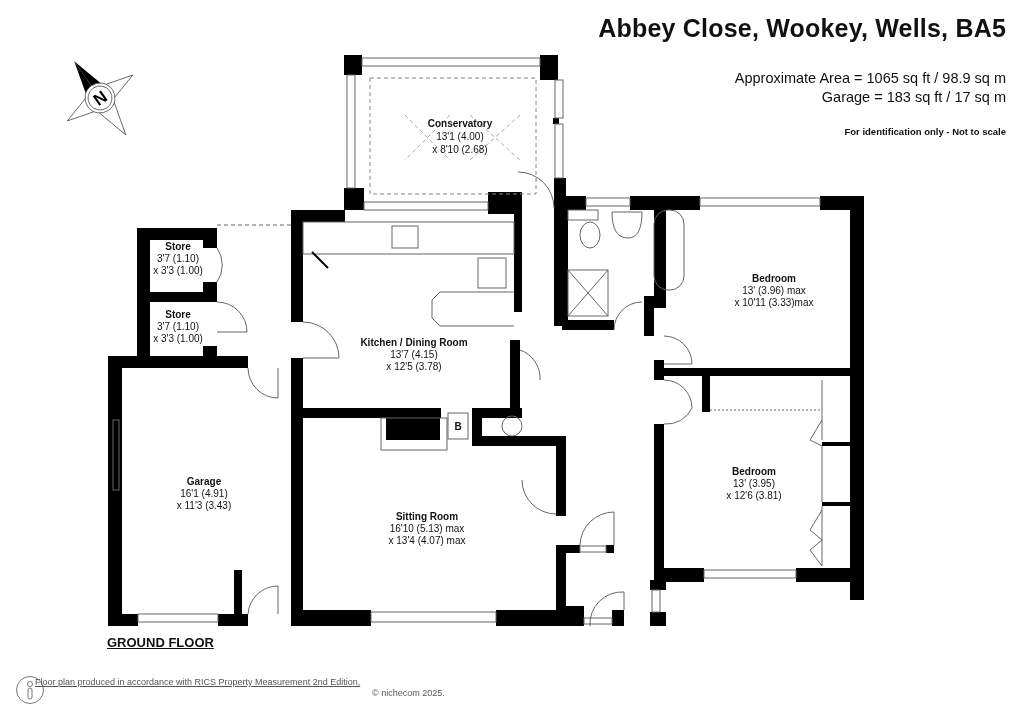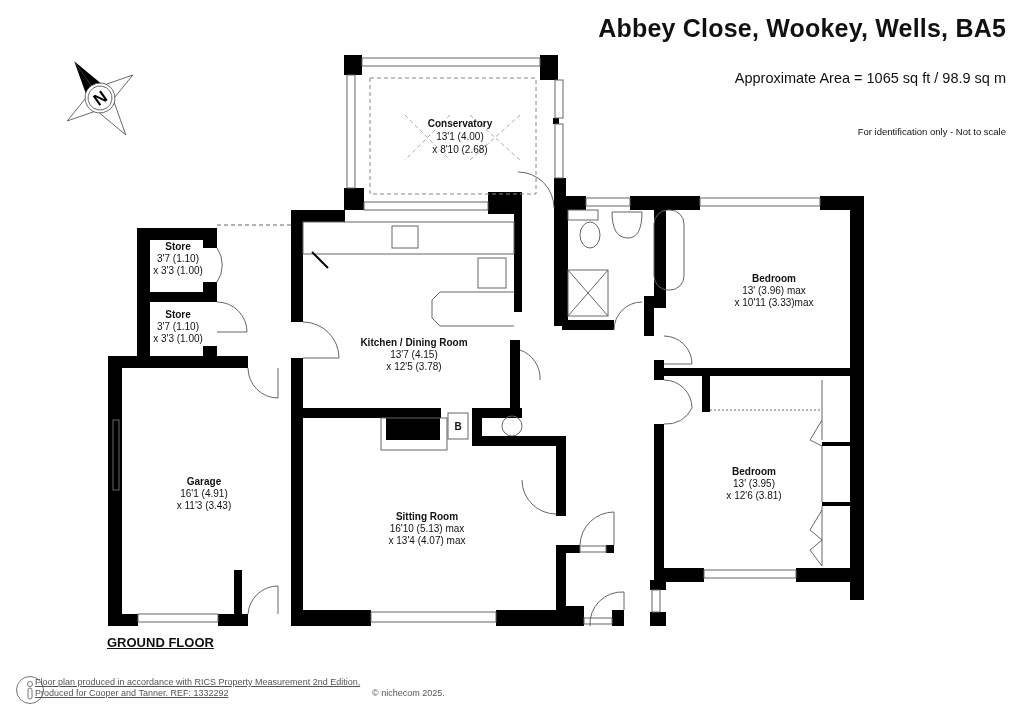--- a/index.html
+++ b/index.html
@@ -1,33 +1,34 @@
 <!DOCTYPE html>
 <html><head>
 <meta charset="utf-8">
 <style>
   html, body { margin:0; padding:0; background:#ffffff; }
   body { width:1024px; height:724px; position:relative; overflow:hidden; font-family:"Liberation Sans", sans-serif; color:#111; }
   .title { position:absolute; right:18px; top:14px; font-size:25px; font-weight:bold; letter-spacing:0.2px;text-align:right; }
   .areas { position:absolute; right:18px; top:50px; text-align:right; font-size:14.5px; line-height:19px;margin-top:19px; }
-  .note { position:absolute; right:18px; top:126px; font-size:9.5px; }
+  .note { position:absolute; right:18px; top:126px; font-size:9.5px;font-weight:bold; }
   .floor-label { position:absolute; left:107px; top:635px; font-size:13px; font-weight:bold;text-decoration:underline; }
   .footer { position:absolute; left:35px; top:677px; font-size:9px; color:#555; line-height:11px;text-decoration:underline; }
   .footer-copy { position:absolute; left:372px; top:688px; font-size:9px; color:#555; }
   .info-icon { position:absolute; left:16px; top:676px; width:26px; height:26px; border:1px solid #777; border-radius:50%; }
   svg.plan { position:absolute; left:0; top:0; }
   .rlabel { font-family:"Liberation Sans", sans-serif; font-size:10px; text-anchor:middle; fill:#111; }
   .rname { font-weight:bold; }
 </style>
 </head>
 <body>
 
 <div class="title">Abbey Close, Wookey, Wells, BA5</div>
 <div class="areas">
   <div>Approximate Area = 1065 sq ft / 98.9 sq m</div>
+  <div>Garage  = 183 sq ft / 17 sq m</div>
 </div>
 <div class="note">For identification only - Not to scale</div>
 
 <svg class="plan" width="1024" height="724" viewBox="0 0 1024 724">
 
   <g transform="translate(100,98) rotate(-35)">
     <polygon points="0,-45 9,-12 0,-14" fill="#000"></polygon>
     <polygon points="0,-45 -9,-12 0,-14" fill="#000"></polygon>
     <polygon points="0,45 9,12 -9,12" fill="none" stroke="#555" stroke-width="0.8"></polygon>
     <polygon points="40,0 12,8 12,-8" fill="none" stroke="#555" stroke-width="0.8"></polygon>
@@ -215,15 +216,14 @@
 <div class="floor-label">GROUND FLOOR</div>
 
 <div class="info-icon">
   <svg width="26" height="26" viewBox="0 0 26 26">
       <circle cx="13" cy="7" r="2.5" fill="none" stroke="#777"></circle>
       <rect x="11" y="11" width="4" height="11" rx="2" fill="none" stroke="#777"></rect>
     </svg>
 </div>
 <div class="footer">
   <div>Floor plan produced in accordance with RICS Property Measurement 2nd Edition,</div>
-  <div>Produced for Cooper and Tanner.   REF: 1332292</div>
 </div>
 <div class="footer-copy">© nichecom 2025.</div>
 
 </body></html>

